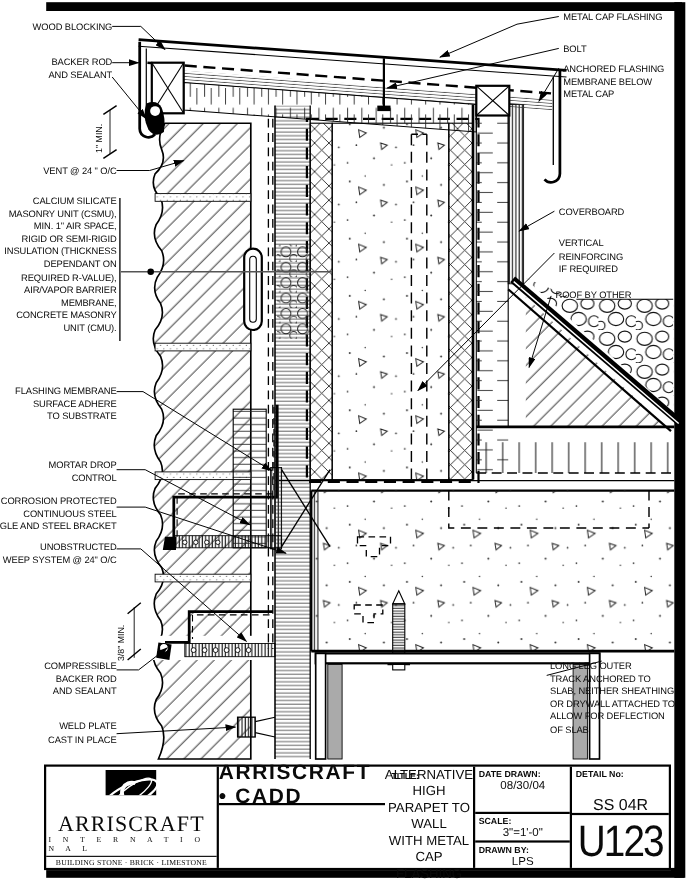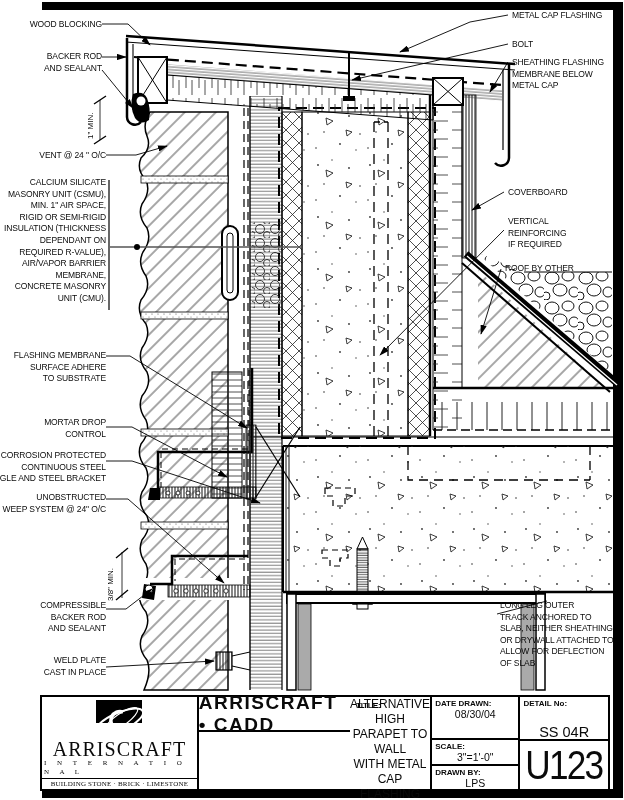--- a/index.html
+++ b/index.html
@@ -335,21 +335,21 @@
     <span>CAST IN PLACE</span>
 </div>
 
 <div class="lbl" style="left:512px;top:10px">
   <span>METAL CAP FLASHING</span>
 </div>
 <div class="lbl" style="left:512px;top:39px">
   <span>BOLT</span>
 </div>
 <div class="lbl" style="left:512px;top:57px">
-  <span>SHEATHING FLASHING</span>
+  <span>ANCHORED FLASHING</span>
     <span>MEMBRANE BELOW</span>
   <span>METAL CAP</span>
 </div>
 <div class="lbl" style="left:508px;top:187px">
   <span>COVERBOARD</span>
 </div>
 <div class="lbl" style="left:508px;top:216px">
   <span>VERTICAL</span>
     <span>REINFORCING</span>
   <span>IF REQUIRED</span>

